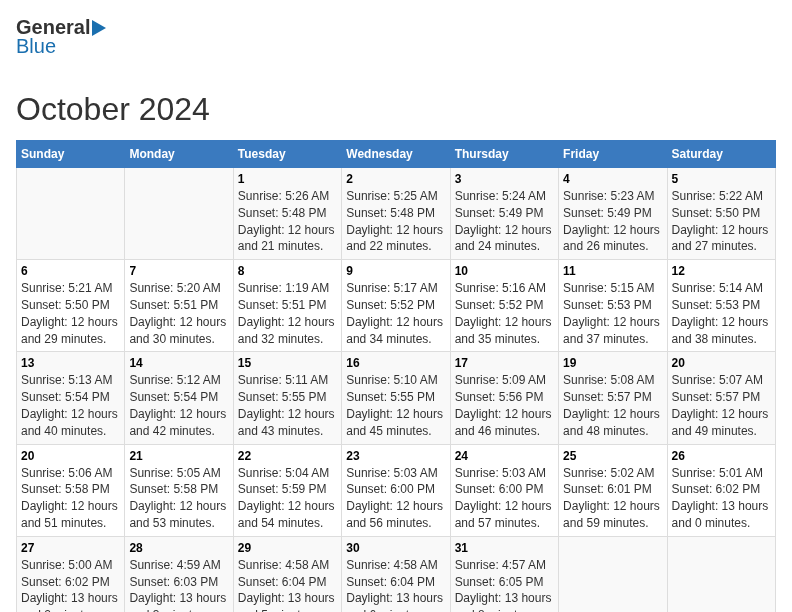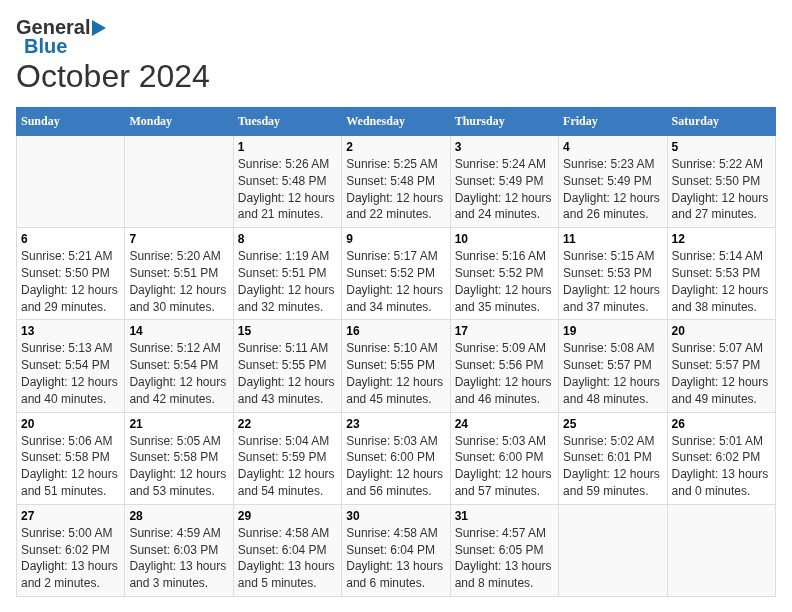--- a/index.html
+++ b/index.html
@@ -30,20 +30,21 @@
       display: inline-block;
       margin-left: 2px;
       vertical-align: middle;
     }
     .logo-line {
       display: flex;
       align-items: center;
     }
     .title-block {
       text-align: right;
+      margin-top: 33px;
     }
     .month-title {
       font-size: 32px;
       color: #333;
       font-weight: normal;
     }
     .location {
       font-size: 15px;
       color: #555;
     }
@@ -55,21 +56,20 @@
     thead tr {
       background: #3a7abf;
       color: #fff;
     }
     thead th {
       padding: 6px 4px;
       text-align: left;
       font-weight: bold;
       font-size: 12px;
       border: 1px solid #3a7abf;
-      font-family: Liberation Serif, serif;
     }
     tbody tr {
       border-bottom: 1px solid #ccc;
     }
     tbody tr:nth-child(odd) {
       background: #f9f9f9;
     }
     tbody tr:nth-child(even) {
       background: #fff;
     }
@@ -94,21 +94,21 @@
   </style>
 </head>
 <body>
 
 <div class="header">
   <div class="logo">
     <div class="logo-line">
       <span style="font-size:20px;font-weight:bold;color:#333;">General</span>
       <span class="logo-arrow"></span>
     </div>
-    <span style="font-size:20px;font-weight:bold;color:#1a6faf;margin-top:-4px;margin-left:8px;">Blue</span>
+    <span style="font-size:20px;font-weight:normal;color:#1a6faf;margin-top:-4px;">Blue</span>
   </div>
   <div class="title-block">
     <div class="month-title">October 2024</div>
   </div>
 </div>
 
 <table>
   <thead>
     <tr>
     <th>Sunday</th>

